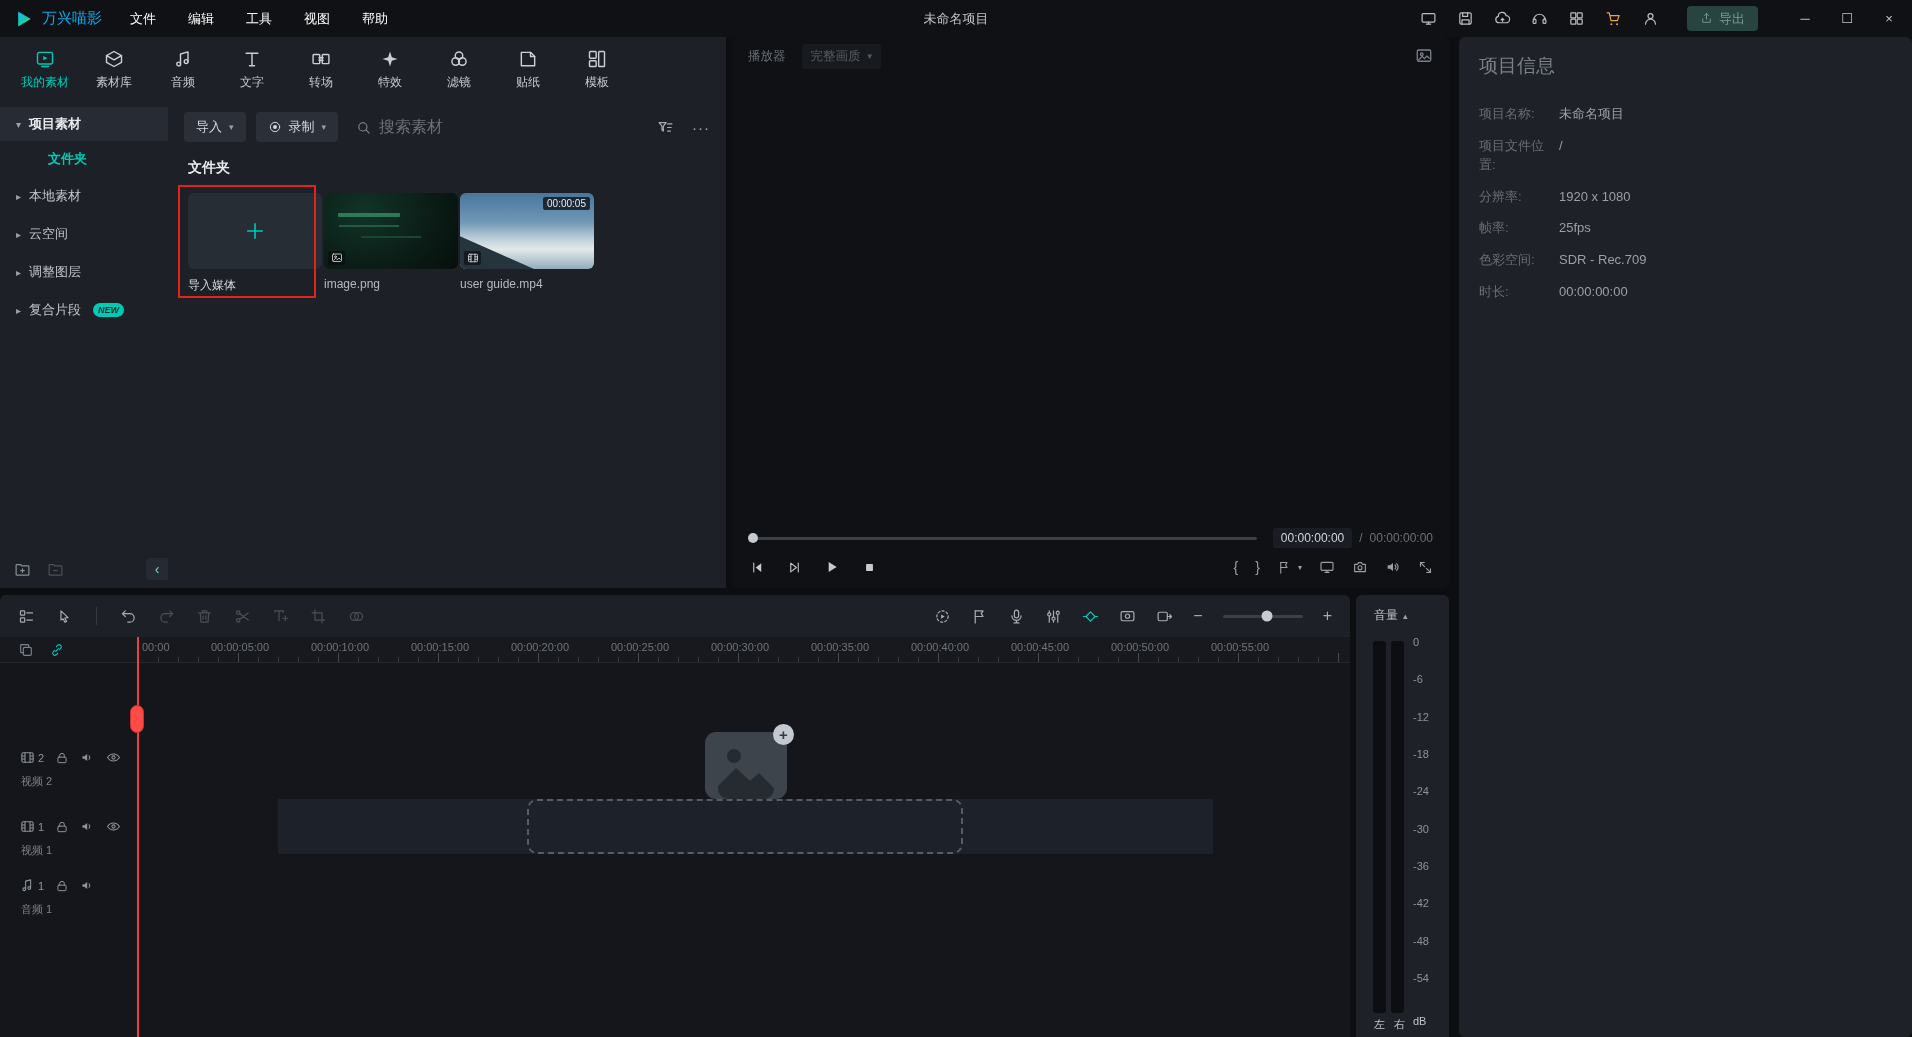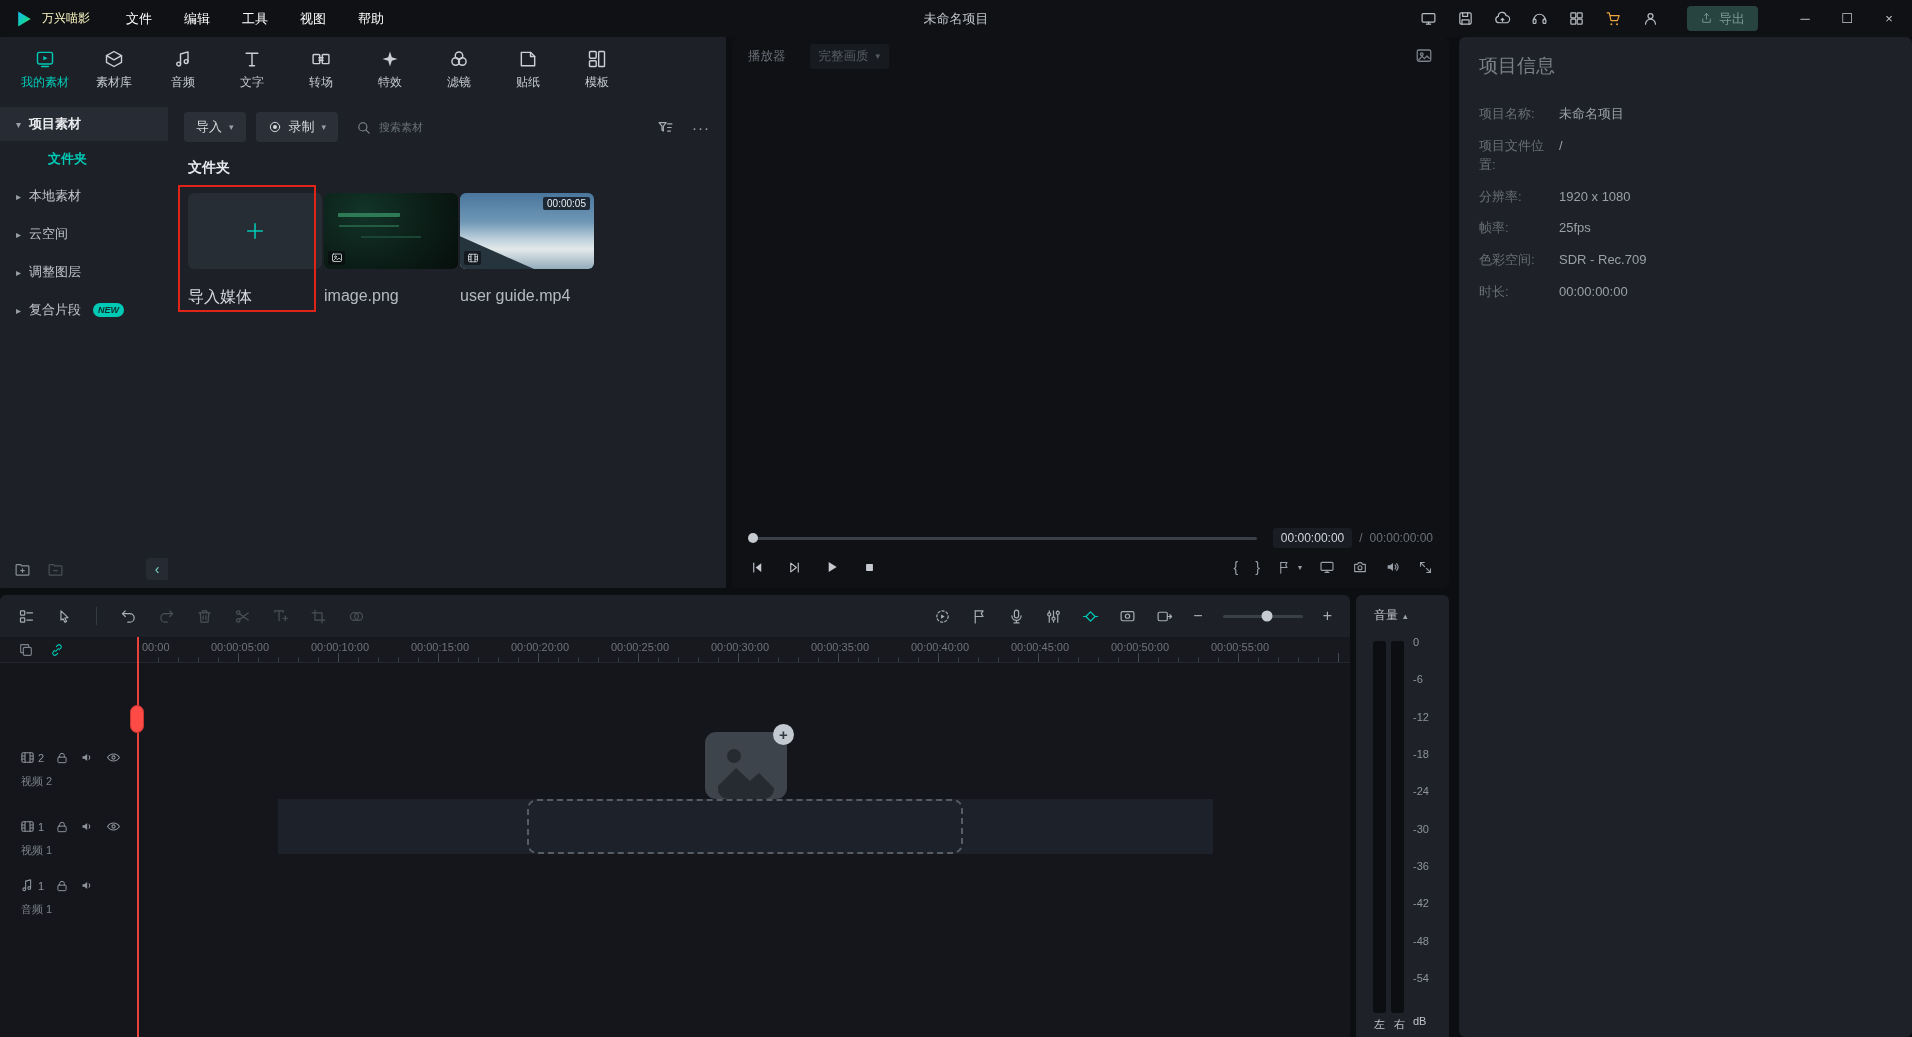--- a/index.html
+++ b/index.html
@@ -7,21 +7,21 @@
 body{width:1912px;height:1037px;font-family:"Liberation Sans","DejaVu Sans",sans-serif;color:#c6cad0;overflow:hidden;font-size:13px;cursor:default}
 .app{position:relative;width:1912px;height:1037px}
 .ic{display:inline-flex;align-items:center;justify-content:center;flex:none}
 .ic svg{width:100%;height:100%;fill:none;stroke:currentColor;stroke-width:1.7;stroke-linecap:round;stroke-linejoin:round}
 .s12{width:12px;height:12px}.s13{width:13px;height:13px}.s14{width:14px;height:14px}.s15{width:15px;height:15px}
 .s16{width:16px;height:16px}.s17{width:17px;height:17px}.s18{width:18px;height:18px}.s20{width:20px;height:20px}.s22{width:22px;height:22px}
 .dim{color:#4a5057!important}
 
 
 .topbar{position:absolute;left:0;top:0;right:0;height:37px;background:#0f1114;display:flex;align-items:center;padding-left:14px}
-.logo-text{font-size:12px;color:#fef9c3;margin:0 36px 0 8px;white-space:nowrap}
+.logo-text{font-size:15px;color:#0ea5e9;margin:0 28px 0 8px;white-space:nowrap}
 .menubar{display:flex;gap:32px;font-size:13px;color:#ffffff}
 .tb-title{position:absolute;left:50%;transform:translateX(-50%);font-size:13px;color:#c2c6cb}
 .tb-right{margin-left:auto;display:flex;align-items:center;gap:20px;padding-right:16px}
 .tb-ic{color:#b9bec4}
 .cart{color:#eda53f}
 .export-btn{display:flex;align-items:center;gap:6px;height:25px;padding:0 13px;border:none;border-radius:4px;background:#274440;color:#7e9a93;font-size:13px;font-family:inherit;margin:0 8px}
 .win{display:flex;gap:28px;margin-left:12px;font-size:13px;color:#c2c6cb}
 .win span{width:14px;text-align:center}
 
 
@@ -37,43 +37,43 @@
 .sb-selected{height:36px;display:flex;align-items:center;padding-left:48px;color:#00c9b6;font-weight:bold}
 .sb-item{height:38px;display:flex;align-items:center;padding-left:16px;gap:8px;color:#c2c6cb}
 .badge-new{background:#00c9b6;color:#0d2f2a;font-size:9px;font-weight:bold;padding:2px 5px;border-radius:7px;font-style:italic;margin-left:4px}
 .sb-bottom{position:absolute;bottom:10px;left:14px;display:flex;gap:16px;color:#868d95}
 .sb-collapse{position:absolute;right:0;bottom:8px;width:22px;height:22px;background:#262b33;border-radius:4px 0 0 4px;display:flex;align-items:center;justify-content:center;color:#7ad9cd;font-size:14px}
 .mp-content{flex:1;padding:10px 16px 0 16px;display:flex;flex-direction:column;min-width:0}
 .mc-toolbar{display:flex;align-items:center;gap:10px;height:36px}
 .btn{display:flex;align-items:center;gap:7px;height:30px;padding:0 12px;background:#2b3038;border:none;border-radius:4px;color:#d4d8db;font-size:13px;font-family:inherit;white-space:nowrap}
 .caret{font-size:9px;color:#9aa0a7}
 .search{display:flex;align-items:center;gap:8px;flex:1;min-width:0;margin-left:8px;color:#878d94}
-.search input{flex:1;min-width:0;background:transparent;border:none;outline:none;color:#fdba74;font-size:11px;font-family:inherit}
+.search input{flex:1;min-width:0;background:transparent;border:none;outline:none;color:#fdba74;font-size:16px;font-family:inherit}
 .search input::placeholder{color:#6b7178}
 .mc-tb-right{display:flex;align-items:center;gap:18px;color:#a6acb3}
 .dots{font-size:15px;letter-spacing:1px;line-height:1}
 .mc-section{font-size:14px;font-weight:bold;color:#e8eaed;margin:14px 0 16px 4px}
 .tiles{display:flex;gap:18px;padding-left:4px}
 .tile{width:118px}
 .tile-wrap{position:relative}
 .annotation{position:absolute;inset:-8px -10px -4px -10px;border:2px solid #e02418;pointer-events:none;z-index:4}
 .thumb{position:relative;width:134px;height:76px;border-radius:6px;overflow:hidden}
 .thumb-import{background:#272d35;display:flex;align-items:center;justify-content:center;color:#00c9b6}
-.tile-label{margin-top:18px;font-size:16px;color:#b5bac0;white-space:nowrap;overflow:hidden;text-overflow:ellipsis}
+.tile-label{margin-top:8px;font-size:12px;color:#b5bac0;white-space:nowrap;overflow:hidden;text-overflow:ellipsis}
 .tile-label.bright{color:#d6d9dd}
 .thumb-image{background:radial-gradient(90% 130% at 30% 25%,#123428 0%,#0b1d16 55%,#060d0a 100%)}
 .thumb-image .glow{position:absolute;left:14px;top:20px;width:62px;height:4px;background:#2e7a57;box-shadow:0 11px 0 -1px #235c43,22px 22px 0 -1px #1a4433;border-radius:1px}
 .thumb-video{background:linear-gradient(180deg,#4a769d 0%,#6f97b5 38%,#c2d3dd 62%,#e3e9ea 74%,#93adbc 100%)}
 .thumb-video .wing{position:absolute;left:0;bottom:0;width:74px;height:42px;background:#26343e;clip-path:polygon(0 100%,0 22%,100% 100%)}
 .dur-badge{position:absolute;top:4px;right:4px;background:rgba(8,10,13,.75);color:#e8ebee;font-size:10px;padding:1px 4px;border-radius:2px}
 .type-badge{position:absolute;left:4px;bottom:4px;width:17px;height:14px;background:rgba(8,10,13,.6);border-radius:2px;display:flex;align-items:center;justify-content:center;color:#d4d8db}
 
 
 .preview-panel{position:absolute;left:732px;top:37px;width:717px;height:551px;background:#0f1115;border-radius:6px}
-.pv-header{display:flex;align-items:center;height:38px;padding:0 16px;gap:24px}
+.pv-header{display:flex;align-items:center;height:38px;padding:0 16px;gap:16px}
 .pv-label{color:#6a7077;font-size:12.5px}
 .pv-quality{display:flex;align-items:center;gap:7px;color:#575d64;font-size:12.5px;background:#171a1f;border-radius:3px;padding:4px 9px}
 .pv-quality .caret{color:#575d64}
 .pv-compare{margin-left:auto;color:#7c828a}
 .pv-progress{position:absolute;left:18px;right:16px;bottom:40px;display:flex;align-items:center}
 .pv-line{position:relative;flex:1;height:3px;background:#3a4047;border-radius:2px}
 .pv-dot{position:absolute;left:-2px;top:50%;transform:translateY(-50%);width:10px;height:10px;border-radius:50%;background:#c6cbd1}
 .pv-time{display:flex;align-items:center;gap:7px;margin-left:16px;font-size:12px}
 .pv-cur{background:#1a1e24;border-radius:3px;padding:3px 8px;color:#d2d6da}
 .pv-sep,.pv-total{color:#6b7178}

